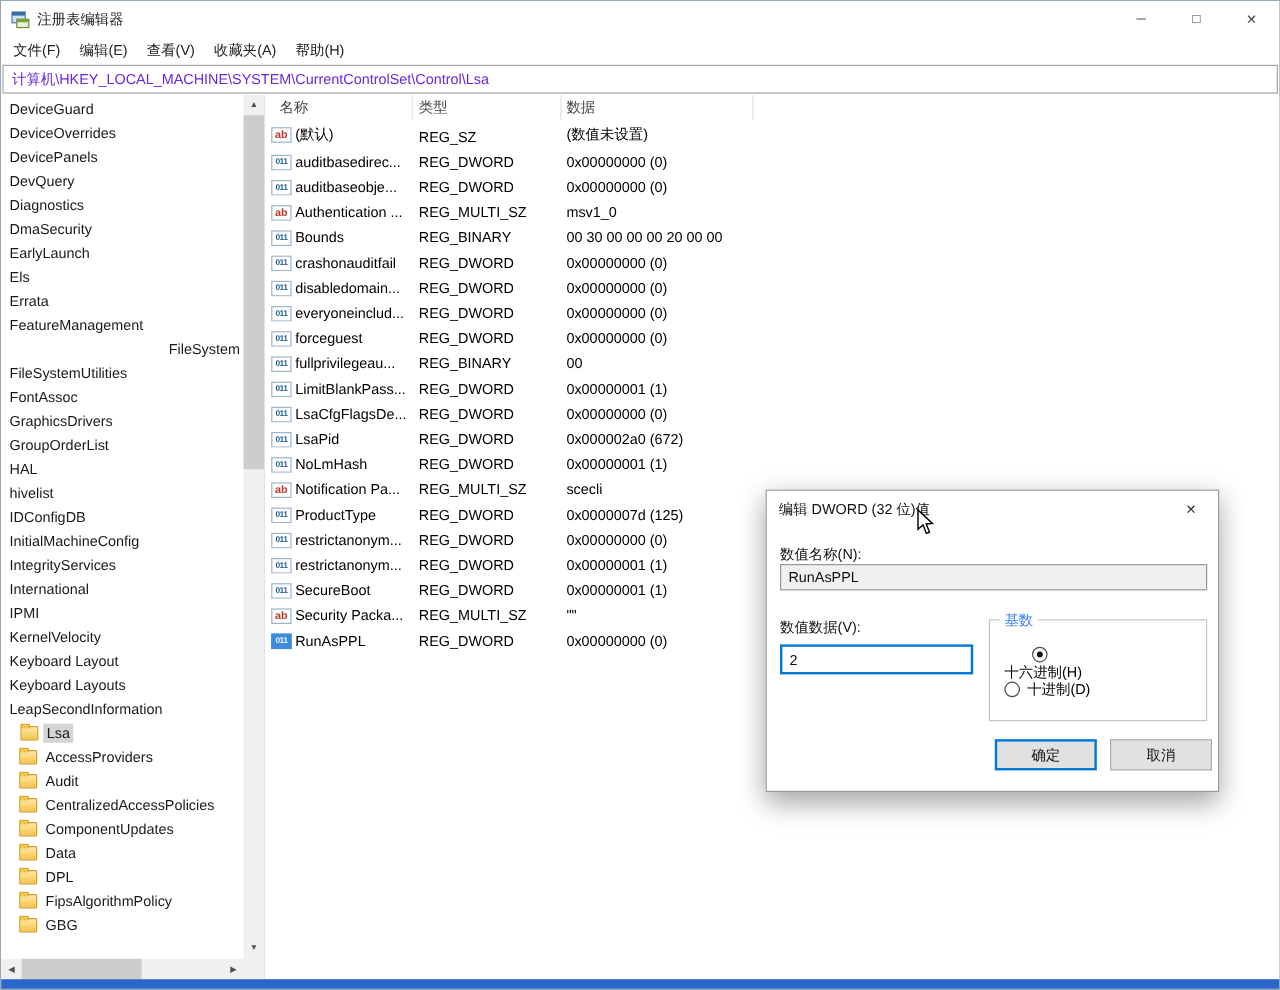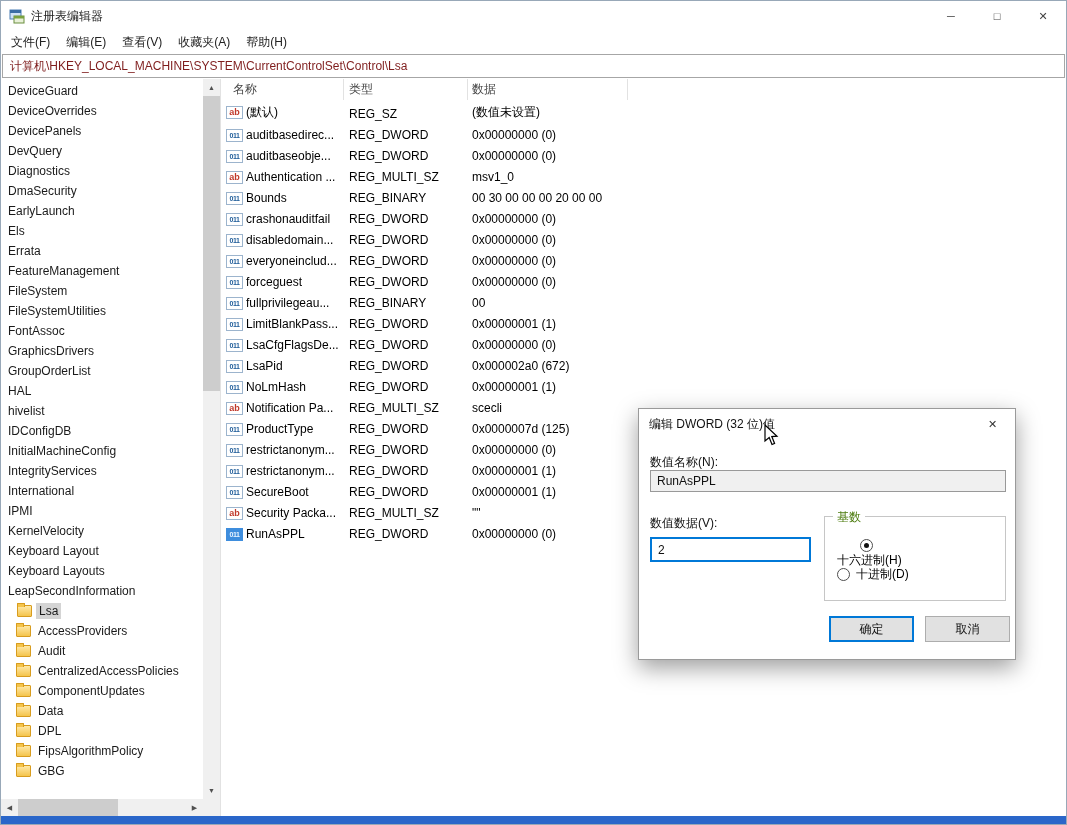--- a/index.html
+++ b/index.html
@@ -18,21 +18,21 @@
   .cap-btn { width:46px; height:30px; display:flex; align-items:center; justify-content:center;
              font-size:11px; color:#444; cursor:default; }
 
   
   .menubar { height:23px; display:flex; align-items:center; padding-left:2px; background:#fff; }
   .menu-item { padding:3px 8px; color:#222; }
 
   
   .addressbar-wrap { height:25px; padding:0 1px; background:#fff; }
   .addressbar { height:24px; line-height:22px; border:1px solid #a6a6a6; padding-left:7px;
-                color:#7f1d1d; background:#fff; white-space:nowrap; overflow:hidden; }
+                color:#6d28d9; background:#fff; white-space:nowrap; overflow:hidden; }
 
   
   .main { position:absolute; top:78px; left:0; right:0; bottom:8px; display:flex; background:#fff; }
 
   
   .tree-panel { position:relative; width:220px; flex:0 0 220px; border-right:1px solid #e2e2e2; background:#fff; }
   .tree-content { position:absolute; top:2px; left:0; right:17px; bottom:17px; overflow:hidden; }
   .tree-item { height:20px; display:flex; align-items:center; white-space:nowrap; color:#1a1a1a; }
   .tree-label { padding:1px 3px; }
   .tree-item.selected .tree-label { background:#d4d4d4; }
@@ -87,21 +87,21 @@
   .lbl-name { top:45px; }
   .lbl-data { top:106px; }
   .fld-name { position:absolute; left:11px; top:61px; width:356px; height:22px; background:#f0f0f0;
               border:1px solid #999; padding-left:6px; font-size:12px; color:#111;
               font-family:"Liberation Sans","DejaVu Sans",sans-serif; }
   .fld-data { position:absolute; left:11px; top:128px; width:161px; height:25px; background:#fff;
               border:2px solid var(--accent,#0078d7); padding-left:6px; font-size:12px; color:#111;
               font-family:"Liberation Sans","DejaVu Sans",sans-serif; outline:none; }
   .base-group { position:absolute; left:185px; top:107px; width:182px; height:85px;
                 border:1px solid #c6c6c6; }
-  .base-legend { position:absolute; top:-8px; left:8px; background:#fff; padding:0 4px; color:#4d7c0f; }
+  .base-legend { position:absolute; top:-8px; left:8px; background:#fff; padding:0 4px; color:#3b82f6; }
   .radio-row { position:absolute; left:12px; display:flex; align-items:center; }
   .radio-hex-row { top:22px;flex-direction:column; }
   .radio-dec-row { top:49px; }
   .radio { width:13px; height:13px; border:1px solid #4d4d4d; border-radius:50%; margin-right:6px;
            position:relative; flex:0 0 auto; background:#fff; }
   .radio.checked::after { content:''; position:absolute; left:3px; top:3px; width:5px; height:5px;
            border-radius:50%; background:#111; }
   .dlg-btn { position:absolute; top:207px; width:85px; height:26px; display:flex; align-items:center;
              justify-content:center; background:#e1e1e1; color:#111; }
   .btn-ok { left:190px; border:2px solid var(--accent,#0078d7); }
@@ -169,21 +169,21 @@
           </div>
           <div class="tree-item" style="padding-left: 4px;">
             <span class="tree-label">Els</span>
           </div>
           <div class="tree-item" style="padding-left: 4px; align-items: center;">
             <span class="tree-label">Errata</span>
           </div>
           <div class="tree-item" style="padding-left: 4px;">
             <span class="tree-label">FeatureManagement</span>
           </div>
-          <div class="tree-item" style="padding-left: 4px;">
+          <div class="tree-item" style="padding-left: 4px; justify-content: flex-end;">
             <span class="tree-label">FileSystem</span>
           </div>
           <div class="tree-item" style="padding-left: 4px;">
             <span class="tree-label">FileSystemUtilities</span>
           </div>
           <div class="tree-item" style="padding-left: 4px;">
             <span class="tree-label">FontAssoc</span>
           </div>
           <div class="tree-item" style="padding-left: 4px;">
             <span class="tree-label">GraphicsDrivers</span>

